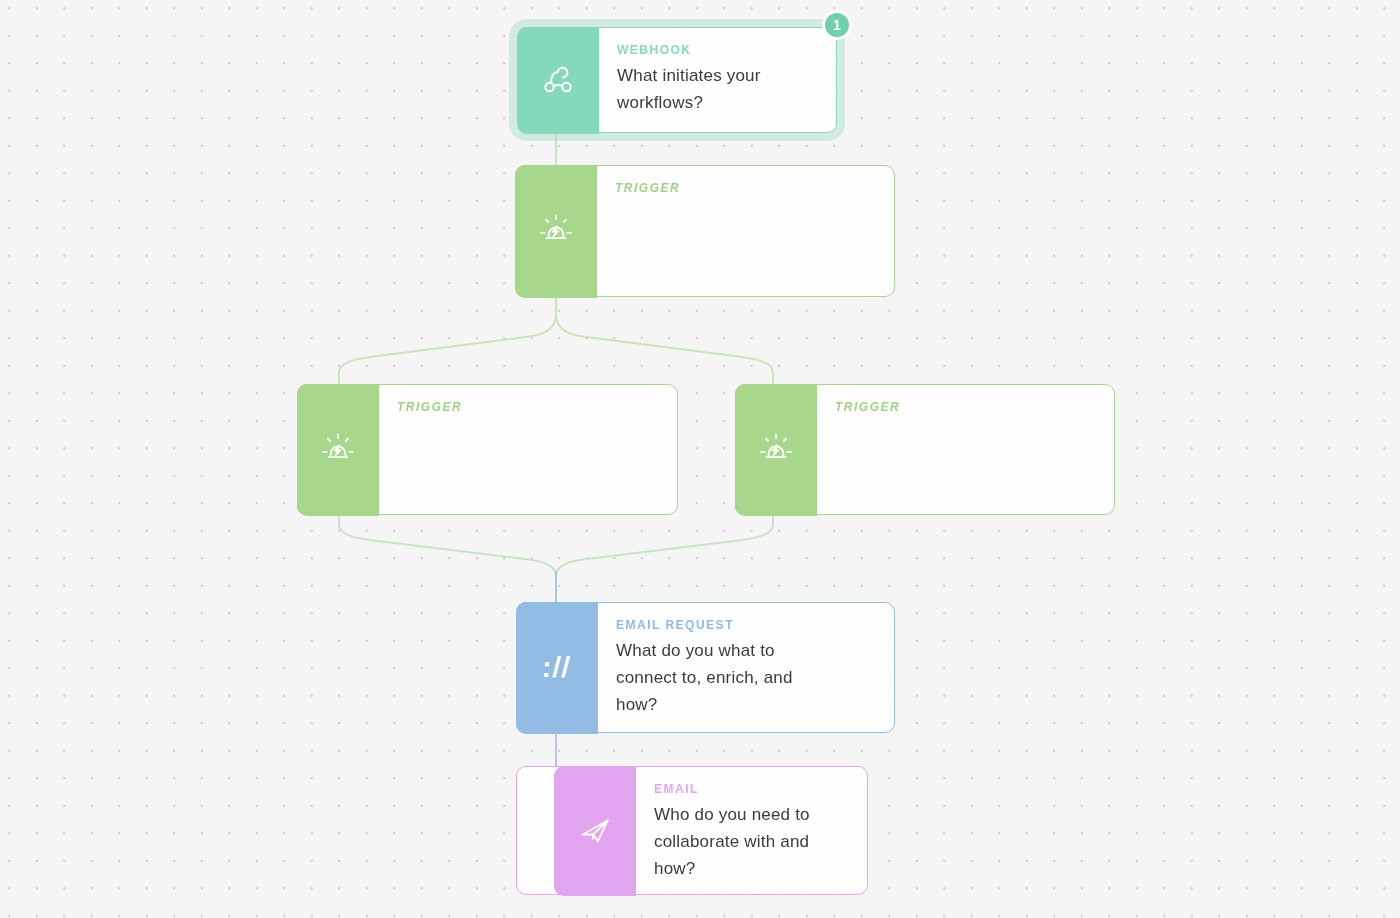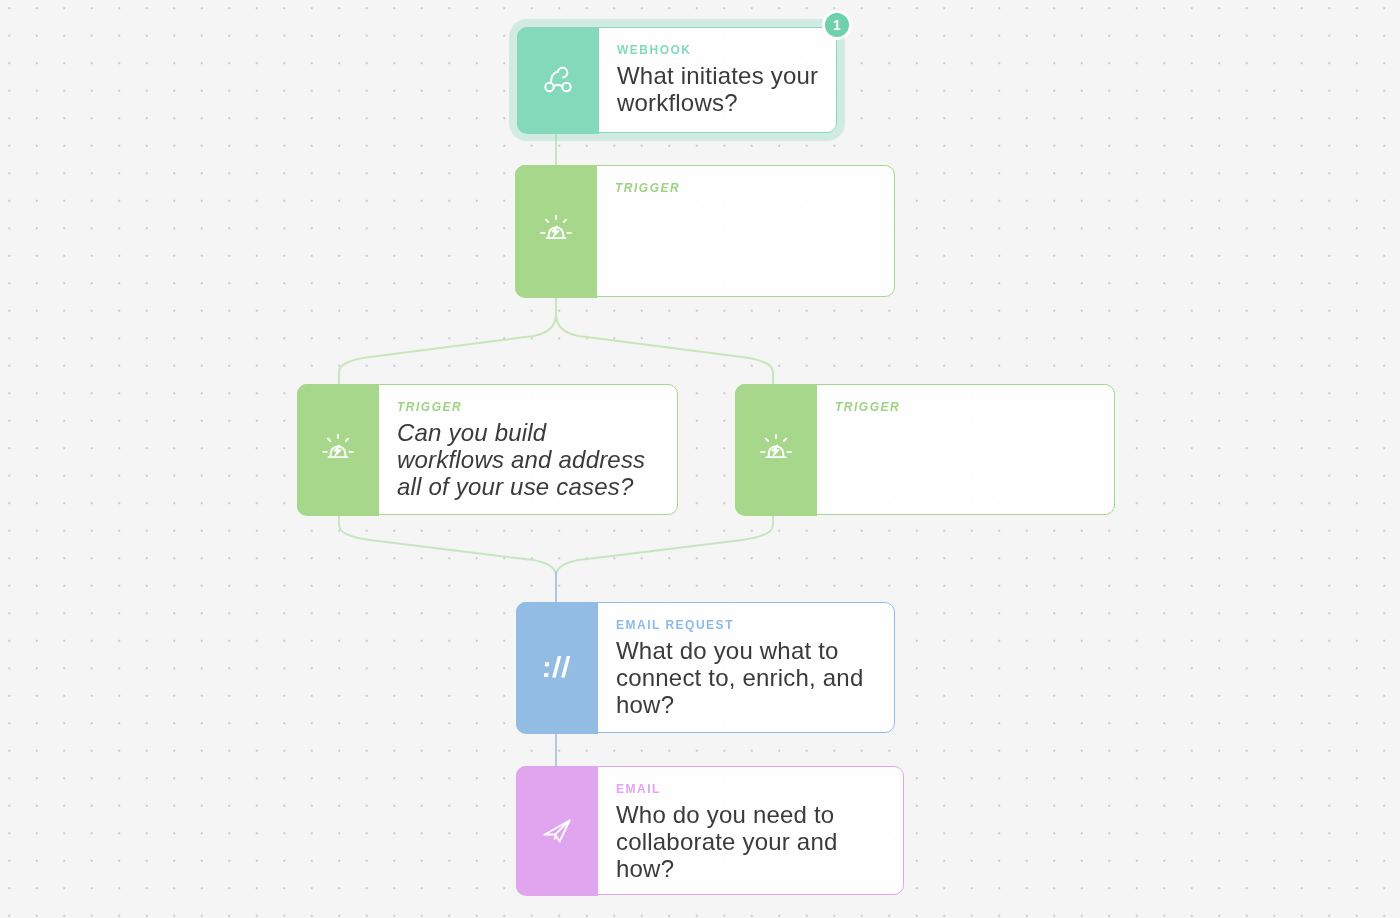--- a/index.html
+++ b/index.html
@@ -27,21 +27,21 @@
     flex:0 0 82px; width:82px; margin:-1.5px;
     border-radius:10px 0 0 10px;
     display:flex; align-items:center; justify-content:center;
   }
   .node-body { flex:1; padding:15px 16px 0 20px; min-width:0; }
   .type-label {
     font-size:12px; font-weight:bold; letter-spacing:1.5px;
     margin-bottom:5px;
   }
   .question {
-    font-size:24px; line-height:27px; color:#3b3b3d;
+    font-size:17px; line-height:27px; color:#3b3b3d;
     white-space:pre-line; letter-spacing:0.2px;
   }
 
   
   .node.mint  { border-color:#85d9bb; box-shadow:0 0 0 8px rgba(133,215,184,0.32); }
   .node.mint .icon-area { background:#85d9bb; }
   .node.mint .type-label { color:#85dabb; }
   
   .node.green { border-color:#a6d78b;font-style:italic; }
   .node.green .icon-area { background:#a6d78b; }
@@ -54,21 +54,21 @@
   .node.purple { border-color:#e0a5ee; }
   .node.purple .icon-area { background:#e0a5ee; }
   .node.purple .type-label { color:#e3a4f1; }
 
   
   .n-webhook  { left:517px; top:27px;  width:320px; height:106px; }
   .n-trigger1 { left:515px; top:165px; width:380px; height:132px; }
   .n-trigger2 { left:297px; top:384px; width:381px; height:131px; }
   .n-trigger3 { left:735px; top:384px; width:380px; height:131px; }
   .n-http     { left:516px; top:602px; width:379px; height:131px; }
-  .n-email    { left:516px; top:766px; width:388px; height:129px; }
+  .n-email    { left:516px; top:766px; width:352px; height:129px;padding-left:38px; }
 
   .badge {
     position:absolute; right:-16px; top:-18px;
     width:30px; height:30px; border-radius:50%;
     background:#6fd0ab; border:3px solid #ffffff;
     box-sizing:border-box;
     color:#ffffff; font-size:14px; font-weight:bold;
     display:flex; align-items:center; justify-content:center;
   }
 
@@ -144,23 +144,20 @@
         <path d="M21.2 15.5 l-4.6 5.2 h3.4 l-2.6 4.6 l5.2 -5.2 h-3.4 z" stroke-width="1.4"></path>
         <path d="M20 8.5 v-3"></path>
         <path d="M12.6 11.4 l-2.2 -2.2"></path>
         <path d="M27.4 11.4 l2.2 -2.2"></path>
         <path d="M5.8 21.8 h3.4"></path>
         <path d="M30.8 21.8 h3.4"></path>
       </svg>
     </div>
     <div class="node-body">
       <div class="type-label">TRIGGER</div>
-      <div class="question">Can you build
-workflows and address
-all of your use cases?</div>
     </div>
   </div>
 
   <div class="node green n-trigger3">
     <div class="icon-area">
       <svg class="icon-svg" width="42" height="42" viewBox="0 0 40 40" fill="none" stroke="#ffffff" stroke-width="1.8" stroke-linecap="round" stroke-linejoin="round">
         <path d="M13 26 v-2.5 a7 7 0 0 1 14 0 V26"></path>
         <path d="M11 26.8 h18"></path>
         <path d="M21.2 15.5 l-4.6 5.2 h3.4 l-2.6 4.6 l5.2 -5.2 h-3.4 z" stroke-width="1.4"></path>
         <path d="M20 8.5 v-3"></path>
@@ -191,18 +188,18 @@
     <div class="icon-area">
       <svg class="icon-svg" width="42" height="42" viewBox="0 0 40 40" fill="none" stroke="#ffffff" stroke-width="1.7" stroke-linecap="round" stroke-linejoin="round">
         <path d="M8 23.5 L32 10 L22.5 30 L18.3 23.3 Z"></path>
         <path d="M32 10 L18.3 23.3"></path>
         <path d="M18.3 23.3 L17.8 27.6"></path>
       </svg>
     </div>
     <div class="node-body">
       <div class="type-label">EMAIL</div>
       <div class="question">Who do you need to
-collaborate your and
+collaborate with and
 how?</div>
     </div>
   </div>
 
 </div>
 
 </body></html>

